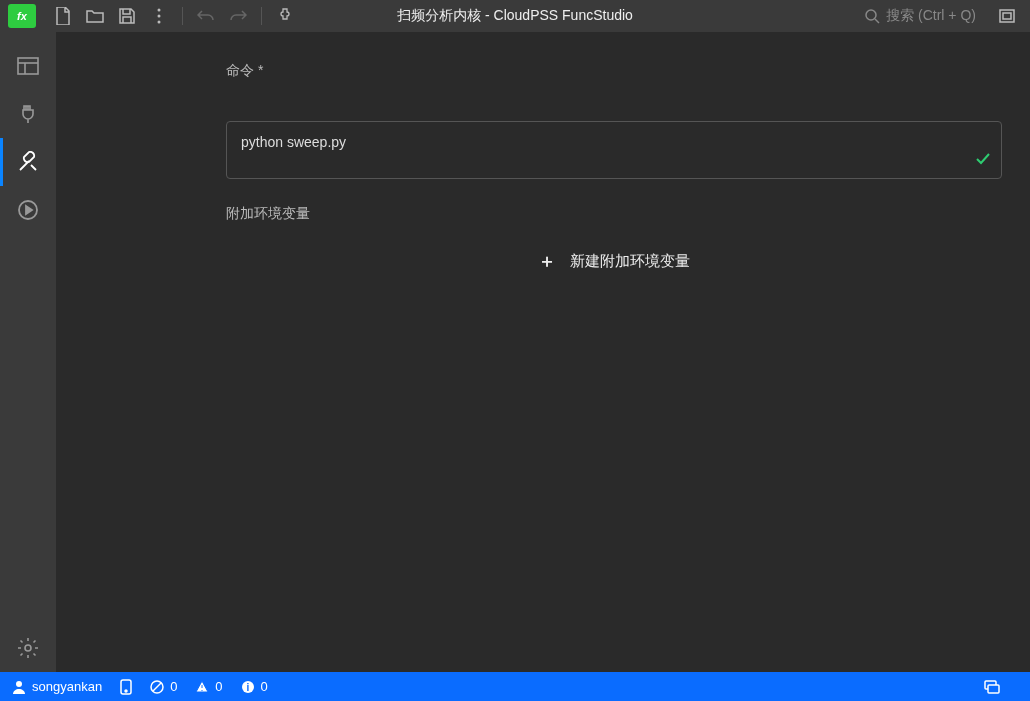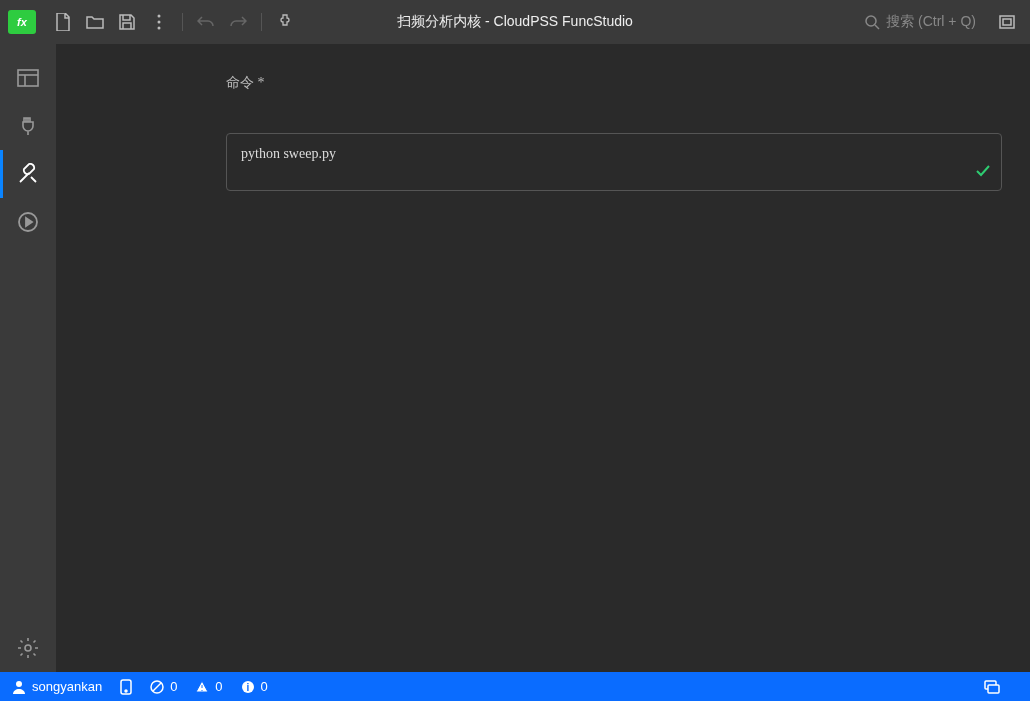--- a/index.html
+++ b/index.html
@@ -7,21 +7,21 @@
   font-family: -apple-system, "Segoe UI", "Microsoft YaHei", sans-serif;
   background: #2a2a2a;
   color: #ccc;
   width: 1030px;
   height: 701px;
   overflow: hidden;
   display: flex;
   flex-direction: column;
 }
 .titlebar {
-  height: 44px;
+  height: 32px;
   background: #3a3a3a;
   display: flex;
   align-items: center;
   padding: 0 8px;
   position: relative;
 }
 .titlebar .logo {
   width: 28px; height: 24px;
   background: #2ecc40;
   border-radius: 3px;
@@ -50,21 +50,21 @@
   margin-left: auto;
   display: flex; align-items: center; gap: 8px;
 }
 .search-box {
   display: flex; align-items: center;
   color: #888; font-size: 14px;
   padding: 4px 8px;
   cursor: pointer;
 }
 .search-box svg { margin-right: 6px; }
-.body-row { flex: 1; display: flex; min-height: 0; font-family: Liberation Serif, serif; }
+.body-row { flex: 1; display: flex; min-height: 0; }
 .sidebar {
   width: 56px;
   background: #3a3a3a;
   display: flex; flex-direction: column; align-items: center;
   padding-top: 10px;
 }
 .sb-item {
   width: 56px; height: 48px;
   display: flex; align-items: center; justify-content: center;
   color: #999;
@@ -241,20 +241,27 @@
           <svg width="16" height="14" viewBox="0 0 16 14" fill="none" stroke="currentColor" stroke-width="2">
               <path d="M2 7l4 4L14 2"></path>
             </svg>
         </span>
       </div>
     </div>
 
     <div class="field">
     </div>
 
+    <div class="field">
+      <label class="field-label">附加环境变量</label>
+      <div class="add-row">
+        <span class="plus">＋</span>
+        <span>新建附加环境变量</span>
+      </div>
+    </div>
   </div>
 </div>
 
 <div class="statusbar">
   <div class="sb-seg">
     <svg width="14" height="14" viewBox="0 0 14 14" fill="currentColor">
         <circle cx="7" cy="4" r="3"></circle>
         <path d="M1 14c0-3 3-5 6-5s6 2 6 5"></path>
       </svg>
     <span>songyankan</span>

